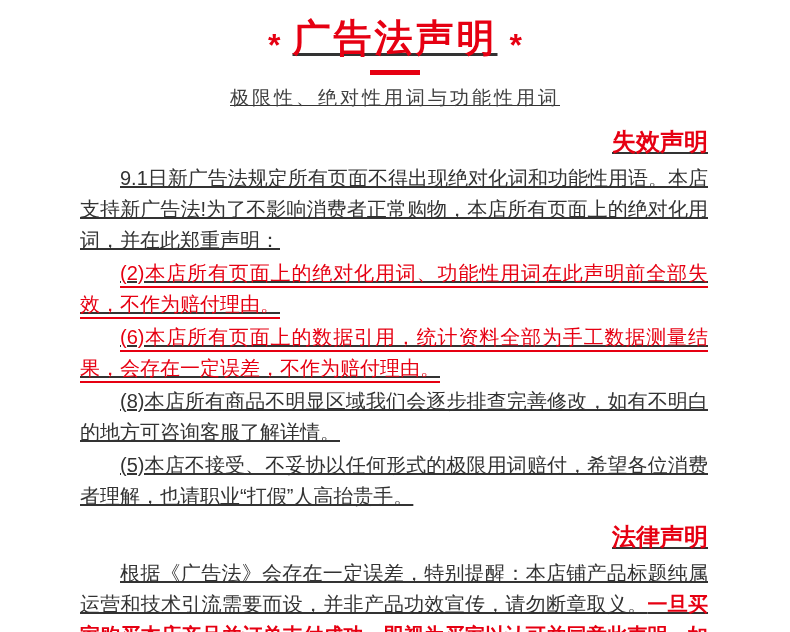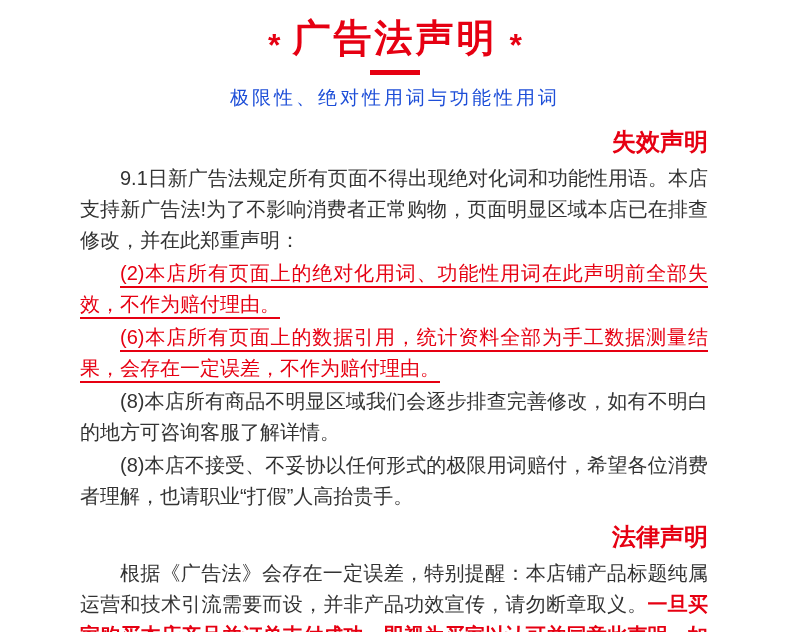--- a/index.html
+++ b/index.html
@@ -8,20 +8,21 @@
 
   .page {
     position: relative;
     width: 686px;
     height: 632px;
     margin: 0 auto;
     background: #ffffff;
     overflow: hidden;
     padding-top: 16px;
     color: #333333;
+    text-decoration: underline;
   }
 
   
   .title {
     text-align: center;
     color: #e60012;
     font-size: 38px;
     font-weight: 700;
     line-height: 44px;
     letter-spacing: 3px;
@@ -41,21 +42,21 @@
     height: 5px;
     background: #e60012;
     margin: 8px auto 0 auto;
   }
   .subtitle {
     margin-top: 10px;
     text-align: center;
     font-size: 19px;
     line-height: 26px;
     letter-spacing: 3px;
-    color: #1d4ed8;
+    color: #404040;
   }
 
   
   .section-heading {
     color: #e60012;
     font-size: 24px;
     font-weight: 700;
     line-height: 30px;
     margin: 16px 30px 6px 68px;
     text-align: right;
@@ -89,29 +90,29 @@
 
   <h1 class="title"><span class="star">*</span><span>广告法声明</span><span class="star">*</span></h1>
 
   <div class="title-dash"></div>
 
   <div class="subtitle">极限性、绝对性用词与功能性用词</div>
 
   <section>
     <h2 class="section-heading">失效声明</h2>
 
-    <p class="body">9.1日新广告法规定所有页面不得出现绝对化词和功能性用语。本店支持新广告法!为了不影响消费者正常购物，页面明显区域本店已在排查修改，并在此郑重声明：</p>
+    <p class="body">9.1日新广告法规定所有页面不得出现绝对化词和功能性用语。本店支持新广告法!为了不影响消费者正常购物，本店所有页面上的绝对化用词，并在此郑重声明：</p>
 
     <p class="body red-underline">(2)本店所有页面上的绝对化用词、功能性用词在此声明前全部失效，不作为赔付理由。</p>
 
     <p class="body red-underline">(6)本店所有页面上的数据引用，统计资料全部为手工数据测量结果，会存在一定误差，不作为赔付理由。</p>
 
     <p class="body">(8)本店所有商品不明显区域我们会逐步排查完善修改，如有不明白的地方可咨询客服了解详情。</p>
 
-    <p class="body">(8)本店不接受、不妥协以任何形式的极限用词赔付，希望各位消费者理解，也请职业“打假”人高抬贵手。</p>
+    <p class="body">(5)本店不接受、不妥协以任何形式的极限用词赔付，希望各位消费者理解，也请职业“打假”人高抬贵手。</p>
   </section>
 
   <section>
     <h2 class="section-heading legal">法律声明</h2>
 
     <p class="body"><span>根据《广告法》会存在一定误差，特别提醒：本店铺产品标题纯属运营和技术引流需要而设，并非产品功效宣传，请勿断章取义。</span><span class="red-bold">一旦买家购买本店产品并订单支付成功，即视为买家以认可并同意此声明，如不认同，请勿购买。</span></p>
   </section>
 
 </div>
 

